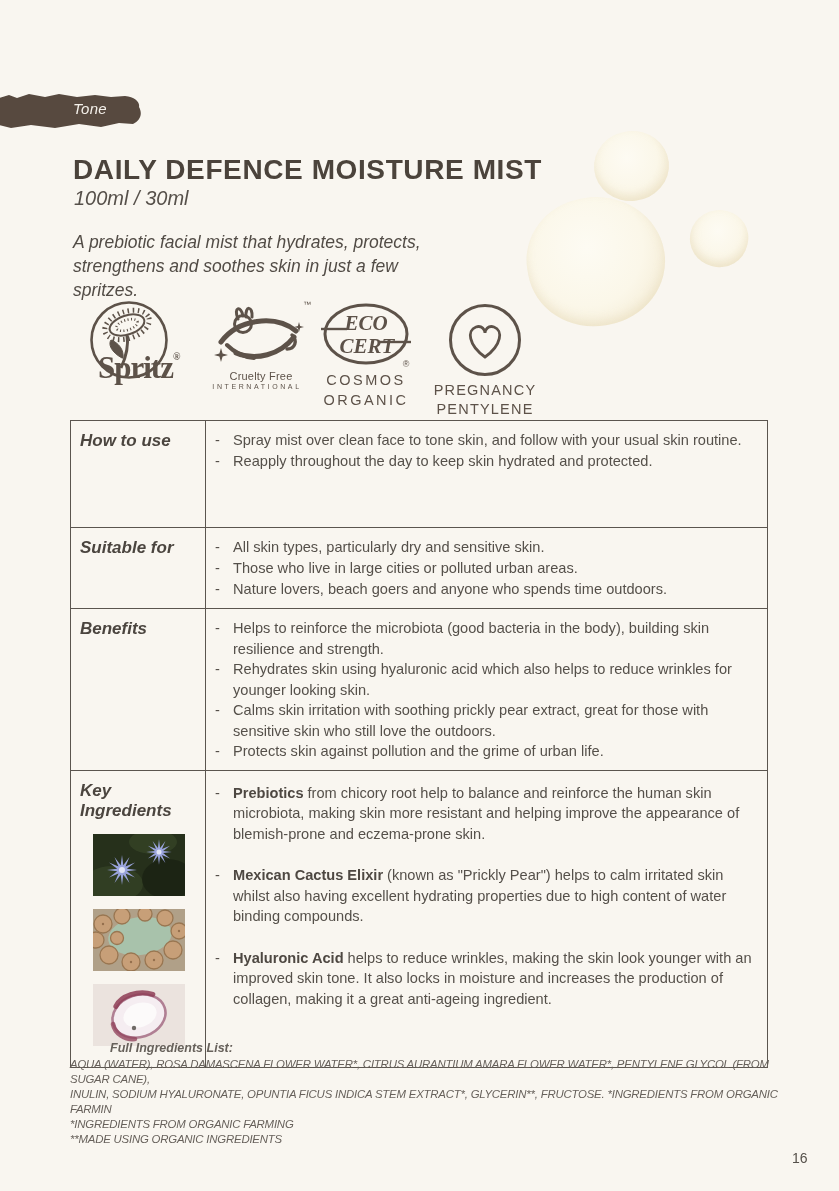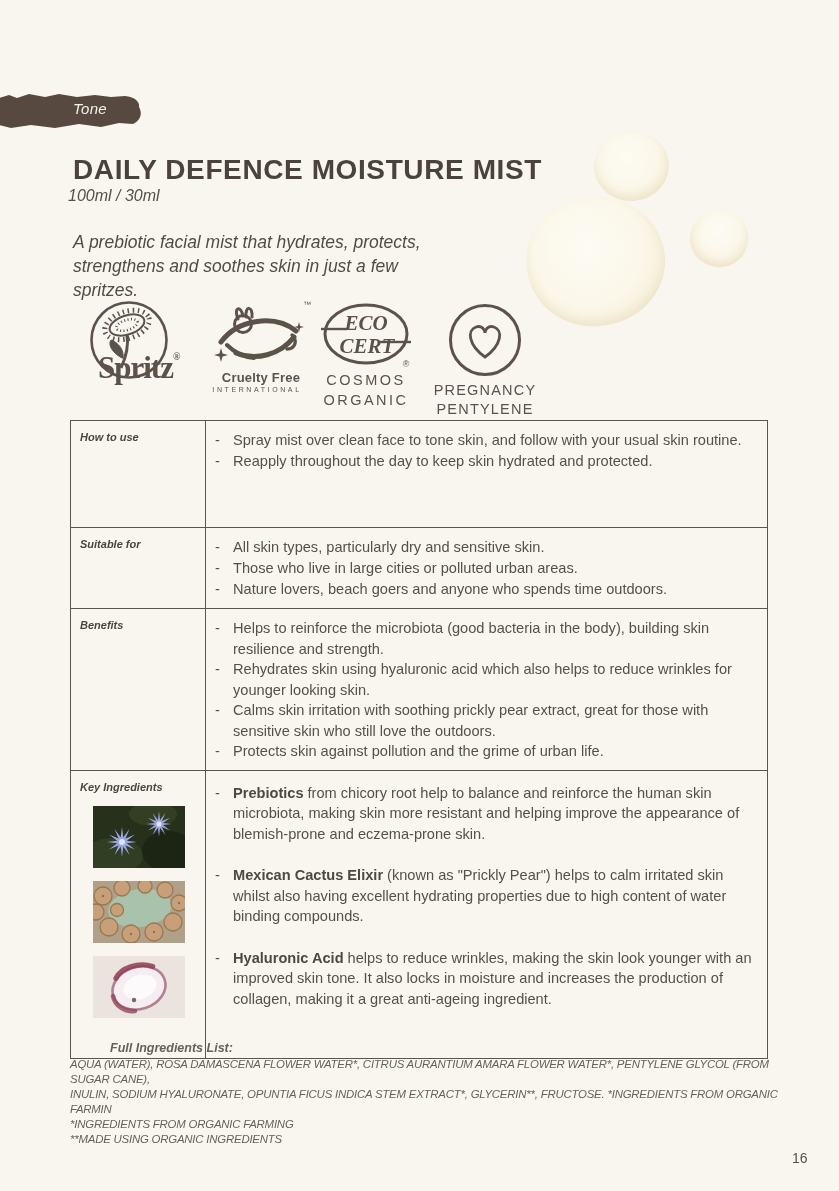--- a/index.html
+++ b/index.html
@@ -23,48 +23,48 @@
     background: radial-gradient(ellipse at 45% 38%, #fdfbf3 0%, #fbf7e9 52%, #f6efdb 76%, #efe5c6 93%, #f3ecd7 100%);
     box-shadow: inset 0 -5px 10px rgba(216,198,150,.28);
   }
   .droplet-large { left:527px; top:197px; width:138px; height:129px; border-radius:48% 52% 50% 50%; transform:rotate(-10deg); }
   .droplet-medium { left:594px; top:131px; width:75px; height:70px; transform:rotate(-6deg); }
   .droplet-small { left:690px; top:210px; width:58px; height:57px; border-radius:52% 48% 50% 50%; transform:rotate(14deg); }
 
   
   .title { position:absolute; left:73px; top:154px; font-size:28px; font-weight:bold;
     letter-spacing:.6px; color:#4b433b; }
-  .sizes { position:absolute; left:68px; top:187px; font-size:16px; font-style:italic; color:#56504a; }
+  .sizes { position:absolute; left:74px; top:187px; font-size:20px; font-style:italic; color:#56504a; }
   .description { position:absolute; left:73px; top:230px; width:348px;
     font-size:17.5px; font-style:italic; line-height:24px; color:#524c46; }
 
   
   .badges { position:absolute; left:68px; top:300px; height:105px; }
   .badge { position:absolute; text-align:center; color:#5d5249; }
   .badge svg { display:block; margin:0 auto; }
   .badge-vegan { left:2px; top:0; width:122px; }
   .vegan-word { position:absolute; left:28px; top:50px; font-family:"Liberation Serif", serif;
     font-weight:bold; font-size:31px; color:#5d5249; letter-spacing:-1px; }
   .vegan-reg { font-size:10px; vertical-align:18px; letter-spacing:0; }
   .badge-cruelty { left:137px; top:2px; width:104px; }
-  .badge-caption-bold { font-weight:bold; font-size:13px; margin-top:2px; letter-spacing:.2px;margin-left:8px; }
+  .badge-caption-bold { font-weight:normal; font-size:11px; margin-top:2px; letter-spacing:.2px;margin-left:8px; }
   .badge-caption-tiny { font-size:7px; letter-spacing:2.6px; margin-top:1px; }
   .badge-tm { position:absolute; right:-2px; top:-2px; font-size:8px; }
   .badge-ecocert { left:252px; top:3px; width:92px; }
   .badge-caption-caps { font-size:14.5px; letter-spacing:2.5px; line-height:17px; margin-top:3px; }
   .badge-pregnancy { left:362px; top:3px; width:110px; }
   .badge-caption-caps2 { font-size:14.5px; letter-spacing:1.2px; line-height:16px; margin-top:3px; }
 
   
   .info-table { position:absolute; left:70px; top:420px; width:698px;
     border:1px solid #5b554f; }
   .trow { display:grid; grid-template-columns:135px 1fr; border-top:1px solid #5b554f; }
   .trow:first-child { border-top:none; }
   .tlabel { border-right:1px solid #5b554f; padding:10px 20px 8px 9px;
-    font-style:italic; font-weight:bold; font-size:11px; color:#4b453f; }
+    font-style:italic; font-weight:bold; font-size:17px; color:#4b453f; }
   .tcontent { padding:9px 14px 8px 0; font-size:14.6px; line-height:21px; color:#55504a; }
   .row-howto .tcontent { min-height:106px; }
   .row-suitable .tcontent { min-height:72px; }
   .row-benefits .tcontent { min-height:146px; line-height:20.5px; }
   .row-keying { min-height:288px; }
   .bullet { position:relative; padding-left:27px; }
   .bullet::before { content:"-"; position:absolute; left:9px; top:0; }
   .ing-thumbs { margin:13px 0 0 13px; }
   .ing-thumb { width:92px; height:62px; margin-bottom:13px; overflow:hidden; }
   .ing-thumb svg { display:block; }

